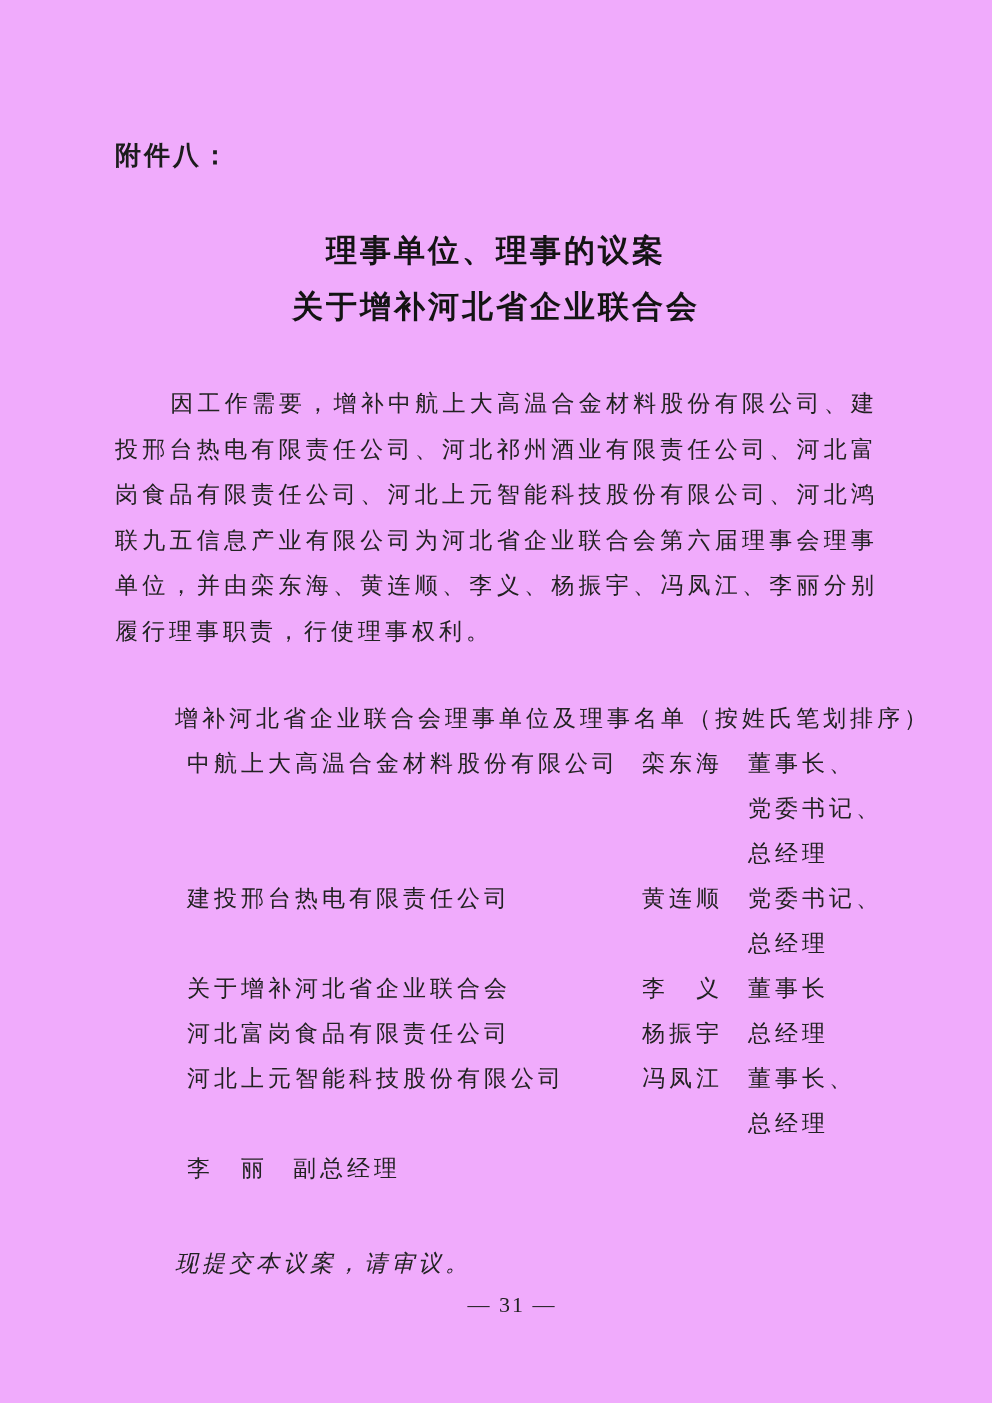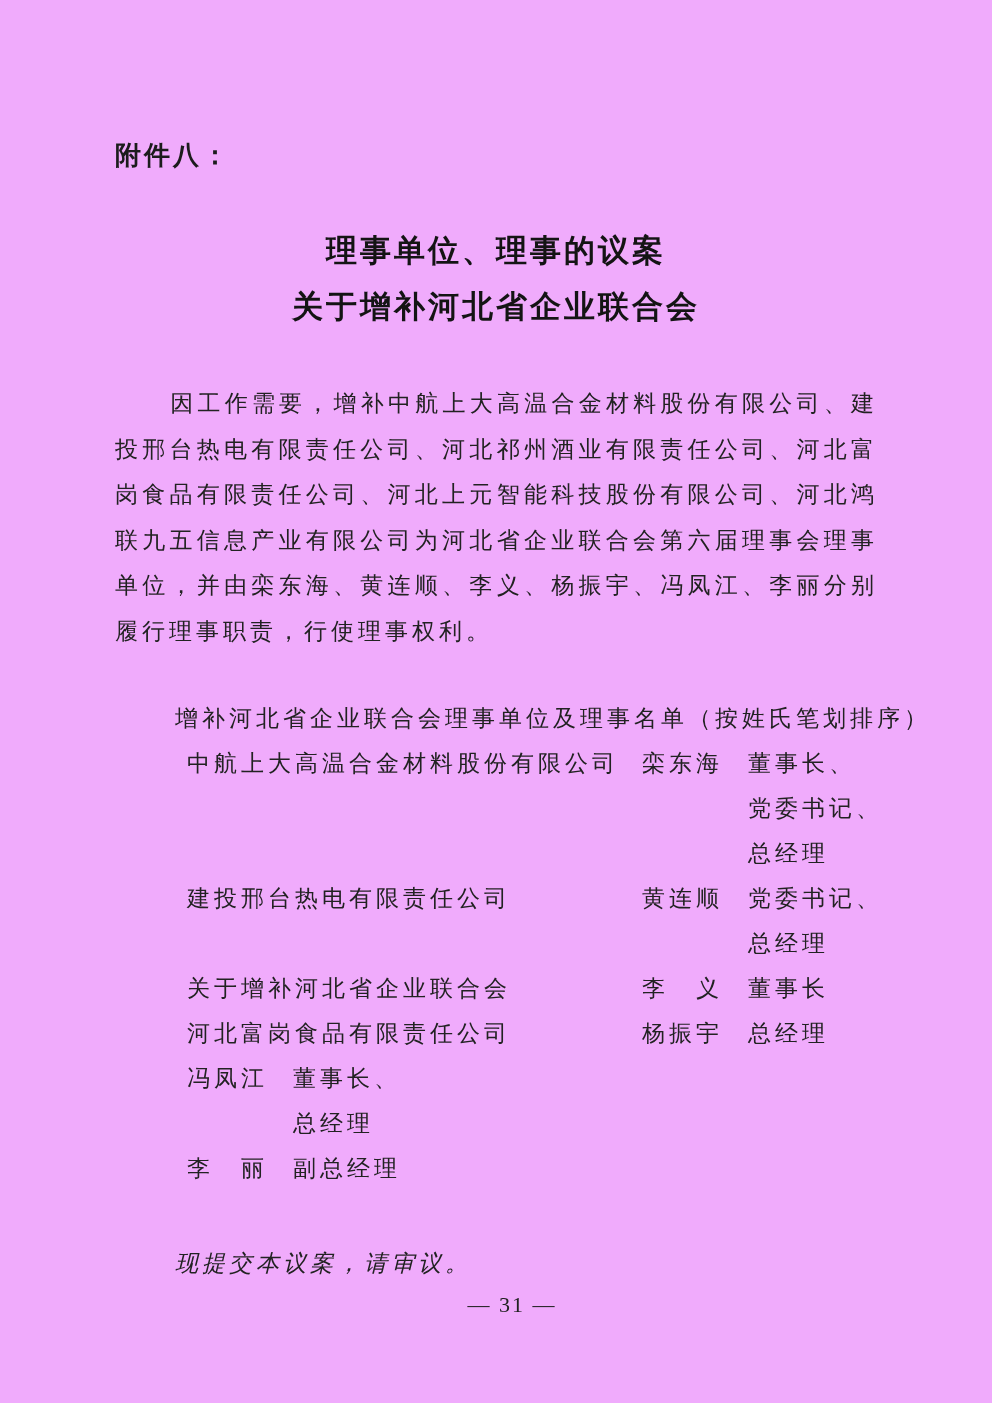--- a/index.html
+++ b/index.html
@@ -129,20 +129,21 @@
 
     <div class="roster-row">
       <div class="company">河北富岗食品有限责任公司</div>
       <div class="person-name">杨振宇</div>
       <div class="titles">
         <div>总经理</div>
       </div>
     </div>
 
     <div class="roster-row">
+      <div class="company">河北上元智能科技股份有限公司</div>
       <div class="person-name">冯凤江</div>
       <div class="titles">
         <div>董事长、</div>
         <div>总经理</div>
       </div>
     </div>
 
     <div class="roster-row">
       <div class="person-name">李　丽</div>
       <div class="titles">

